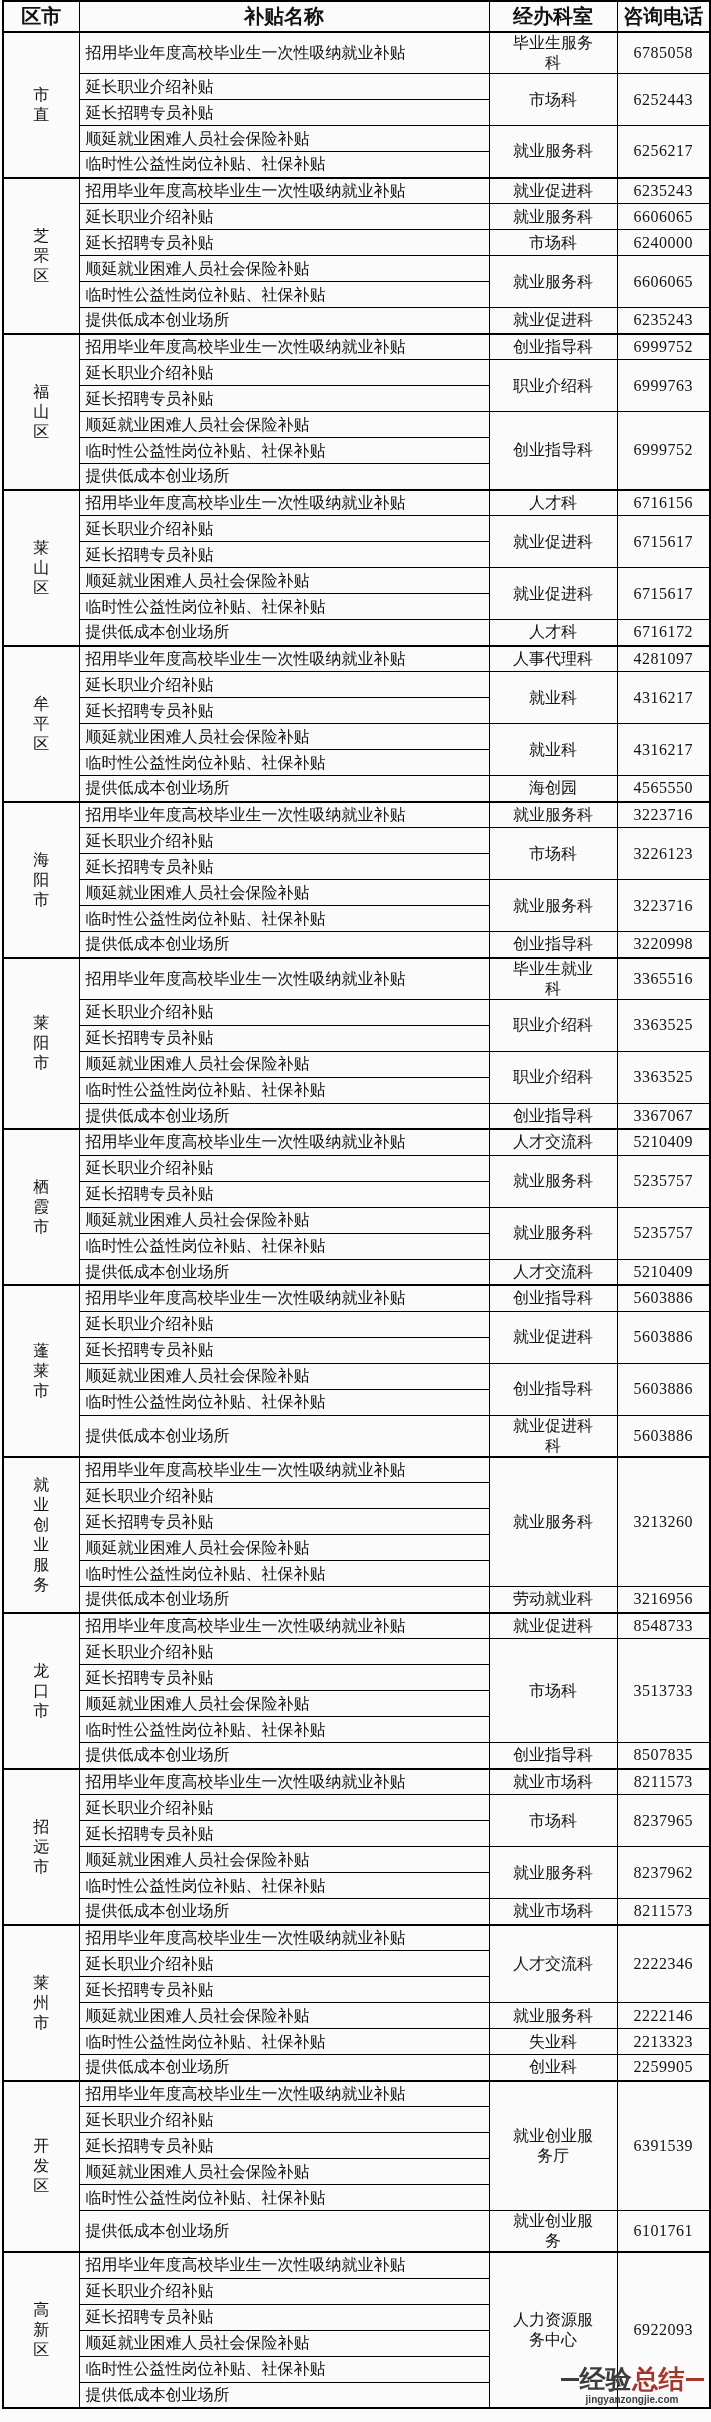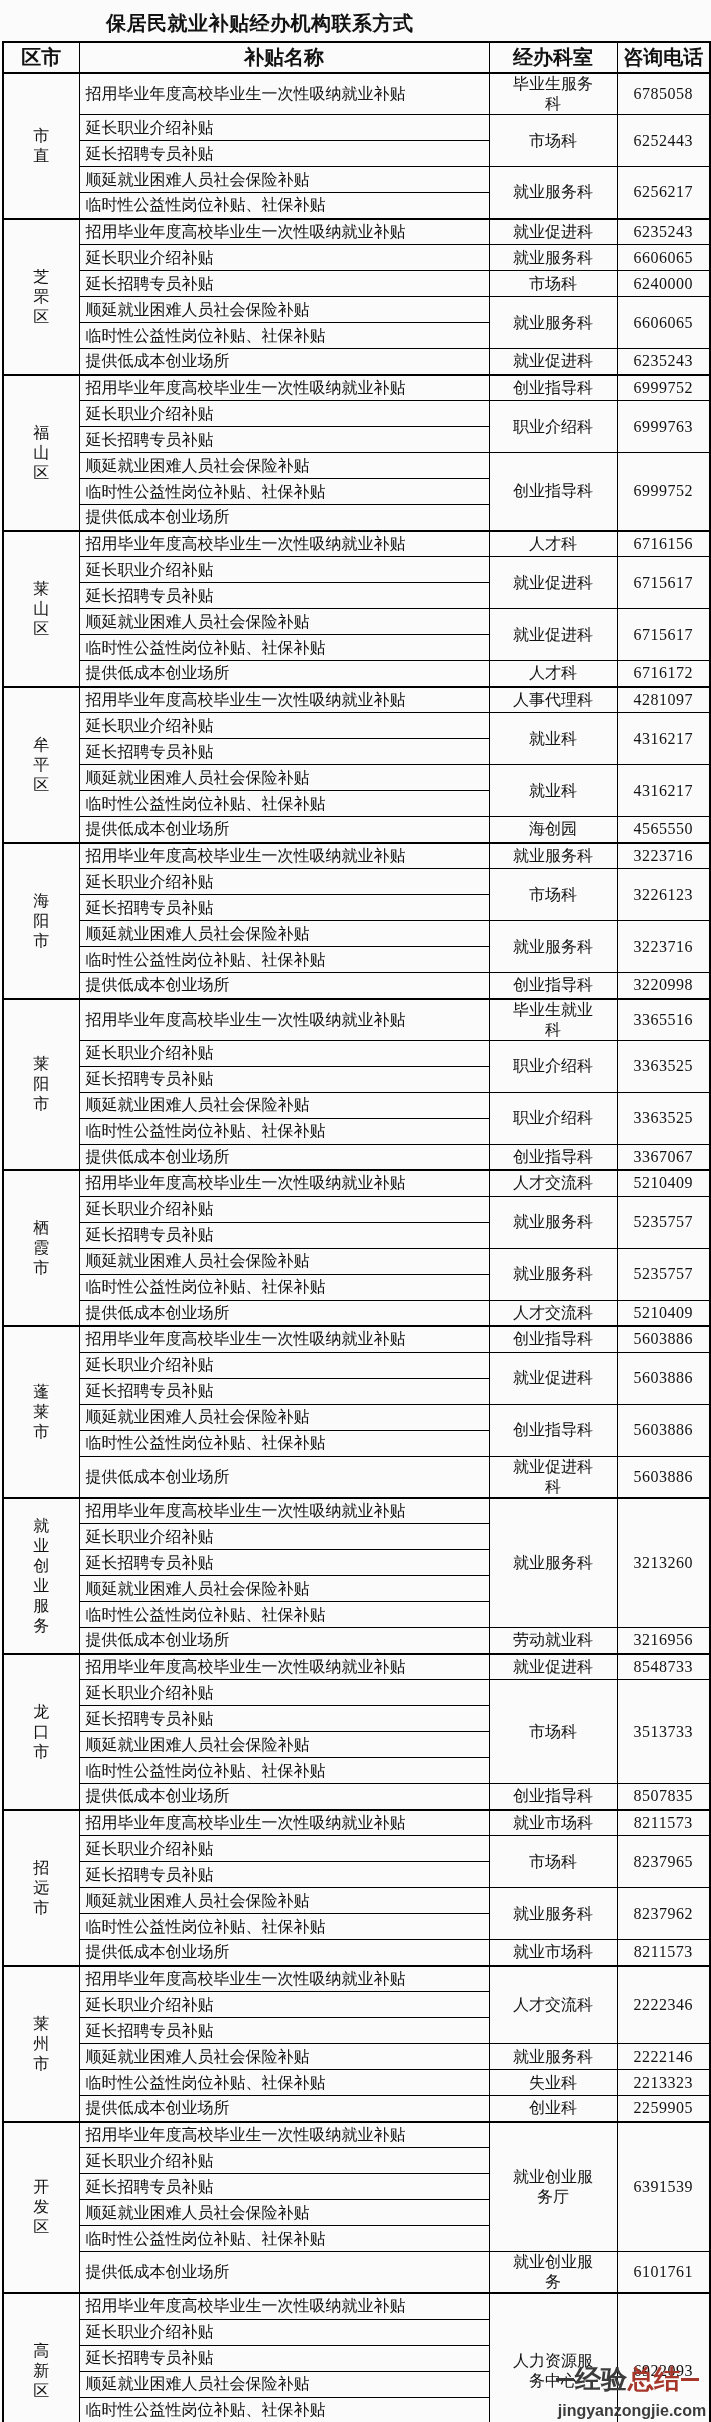--- a/index.html
+++ b/index.html
@@ -52,44 +52,44 @@
   tr.district-start td { border-top: 2px solid var(--border, #000); }
   .watermark {
     position: absolute;
     top: 2366px;
     left: 556px;
     width: 152px;
   }
   .wm-brand {
     display: flex;
     align-items: center;
+    justify-content: center;
     gap: 1px;
     font-family: "Liberation Sans", sans-serif;
     font-size: 26px;
     font-weight: bold;
     line-height: 1;
     color: var(--brand-dark, #3c3c3c);
   }
   .wm-dash { flex: 0 0 18px; height: 3px; background: var(--brand-dark, #3c3c3c); }
   .wm-dash.red { background: var(--brand-red, #a6352a); }
   .wm-t2 { color: var(--brand-red, #a6352a); }
   .wm-domain {
-    margin-top: 10px;
+    margin-top: 2px;
     text-align: center;
     font-family: "Liberation Sans", sans-serif;
-    font-size: 16px;
+    font-size: 10px;
     font-weight: bold;
     color: var(--brand-dark, #3c3c3c);
   }
 </style>
 </head>
 <body>
 
 <div class="page">
-  <h1 class="title">保居民就业补贴经办机构联系方式</h1>
 
   <table class="subsidy-table">
     <colgroup>
       <col class="c-district">
       <col class="c-subsidy">
       <col class="c-dept">
       <col class="c-phone">
     </colgroup>
     <thead>
       <tr>

